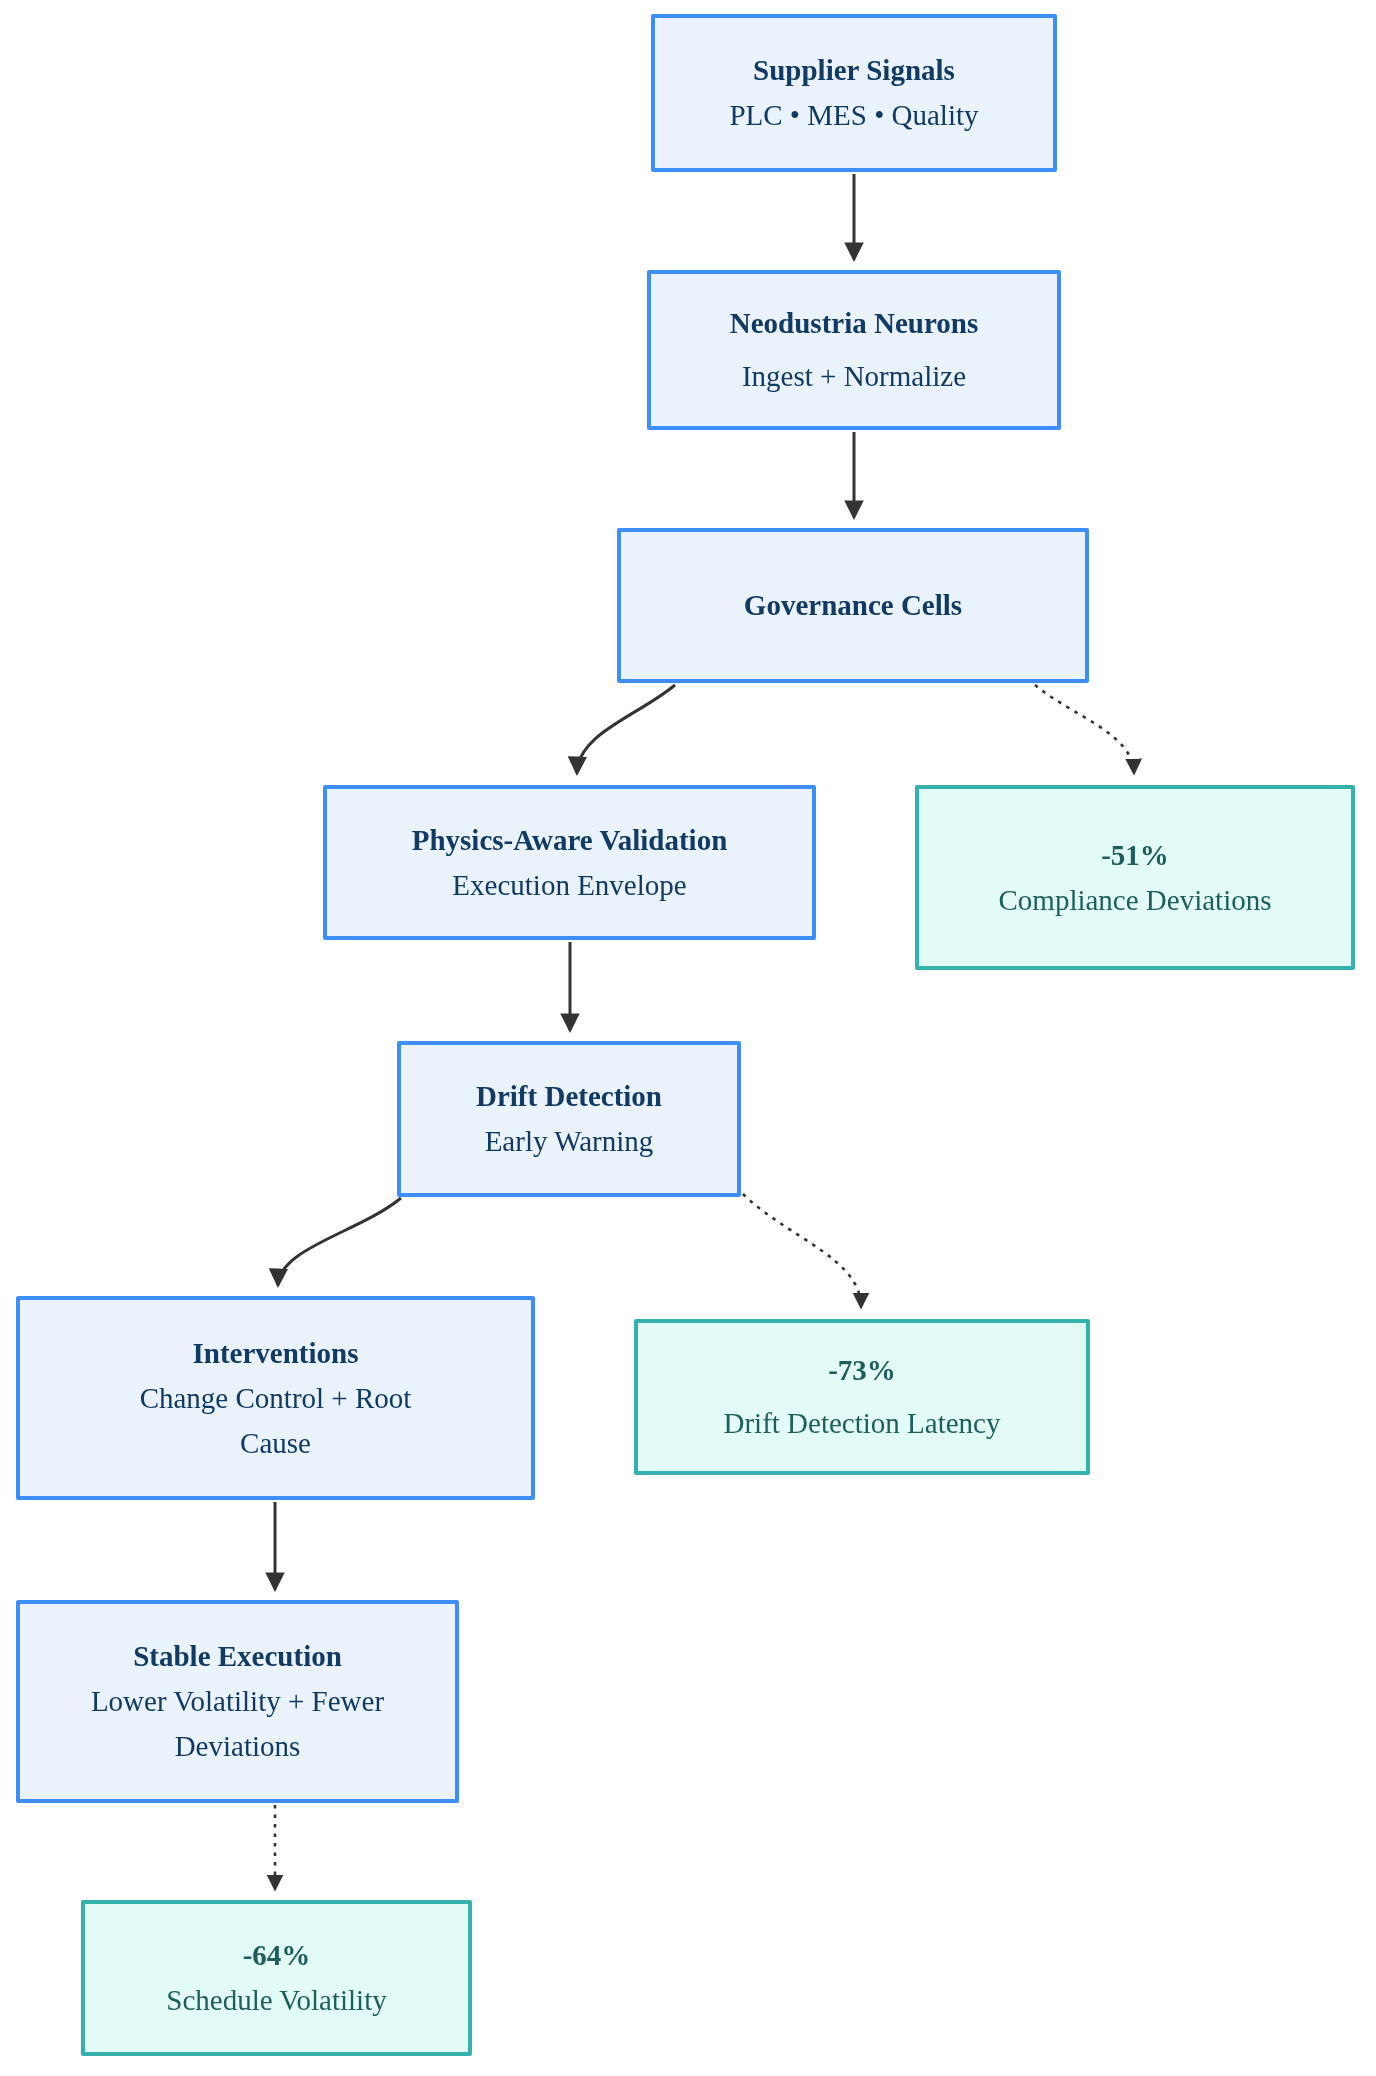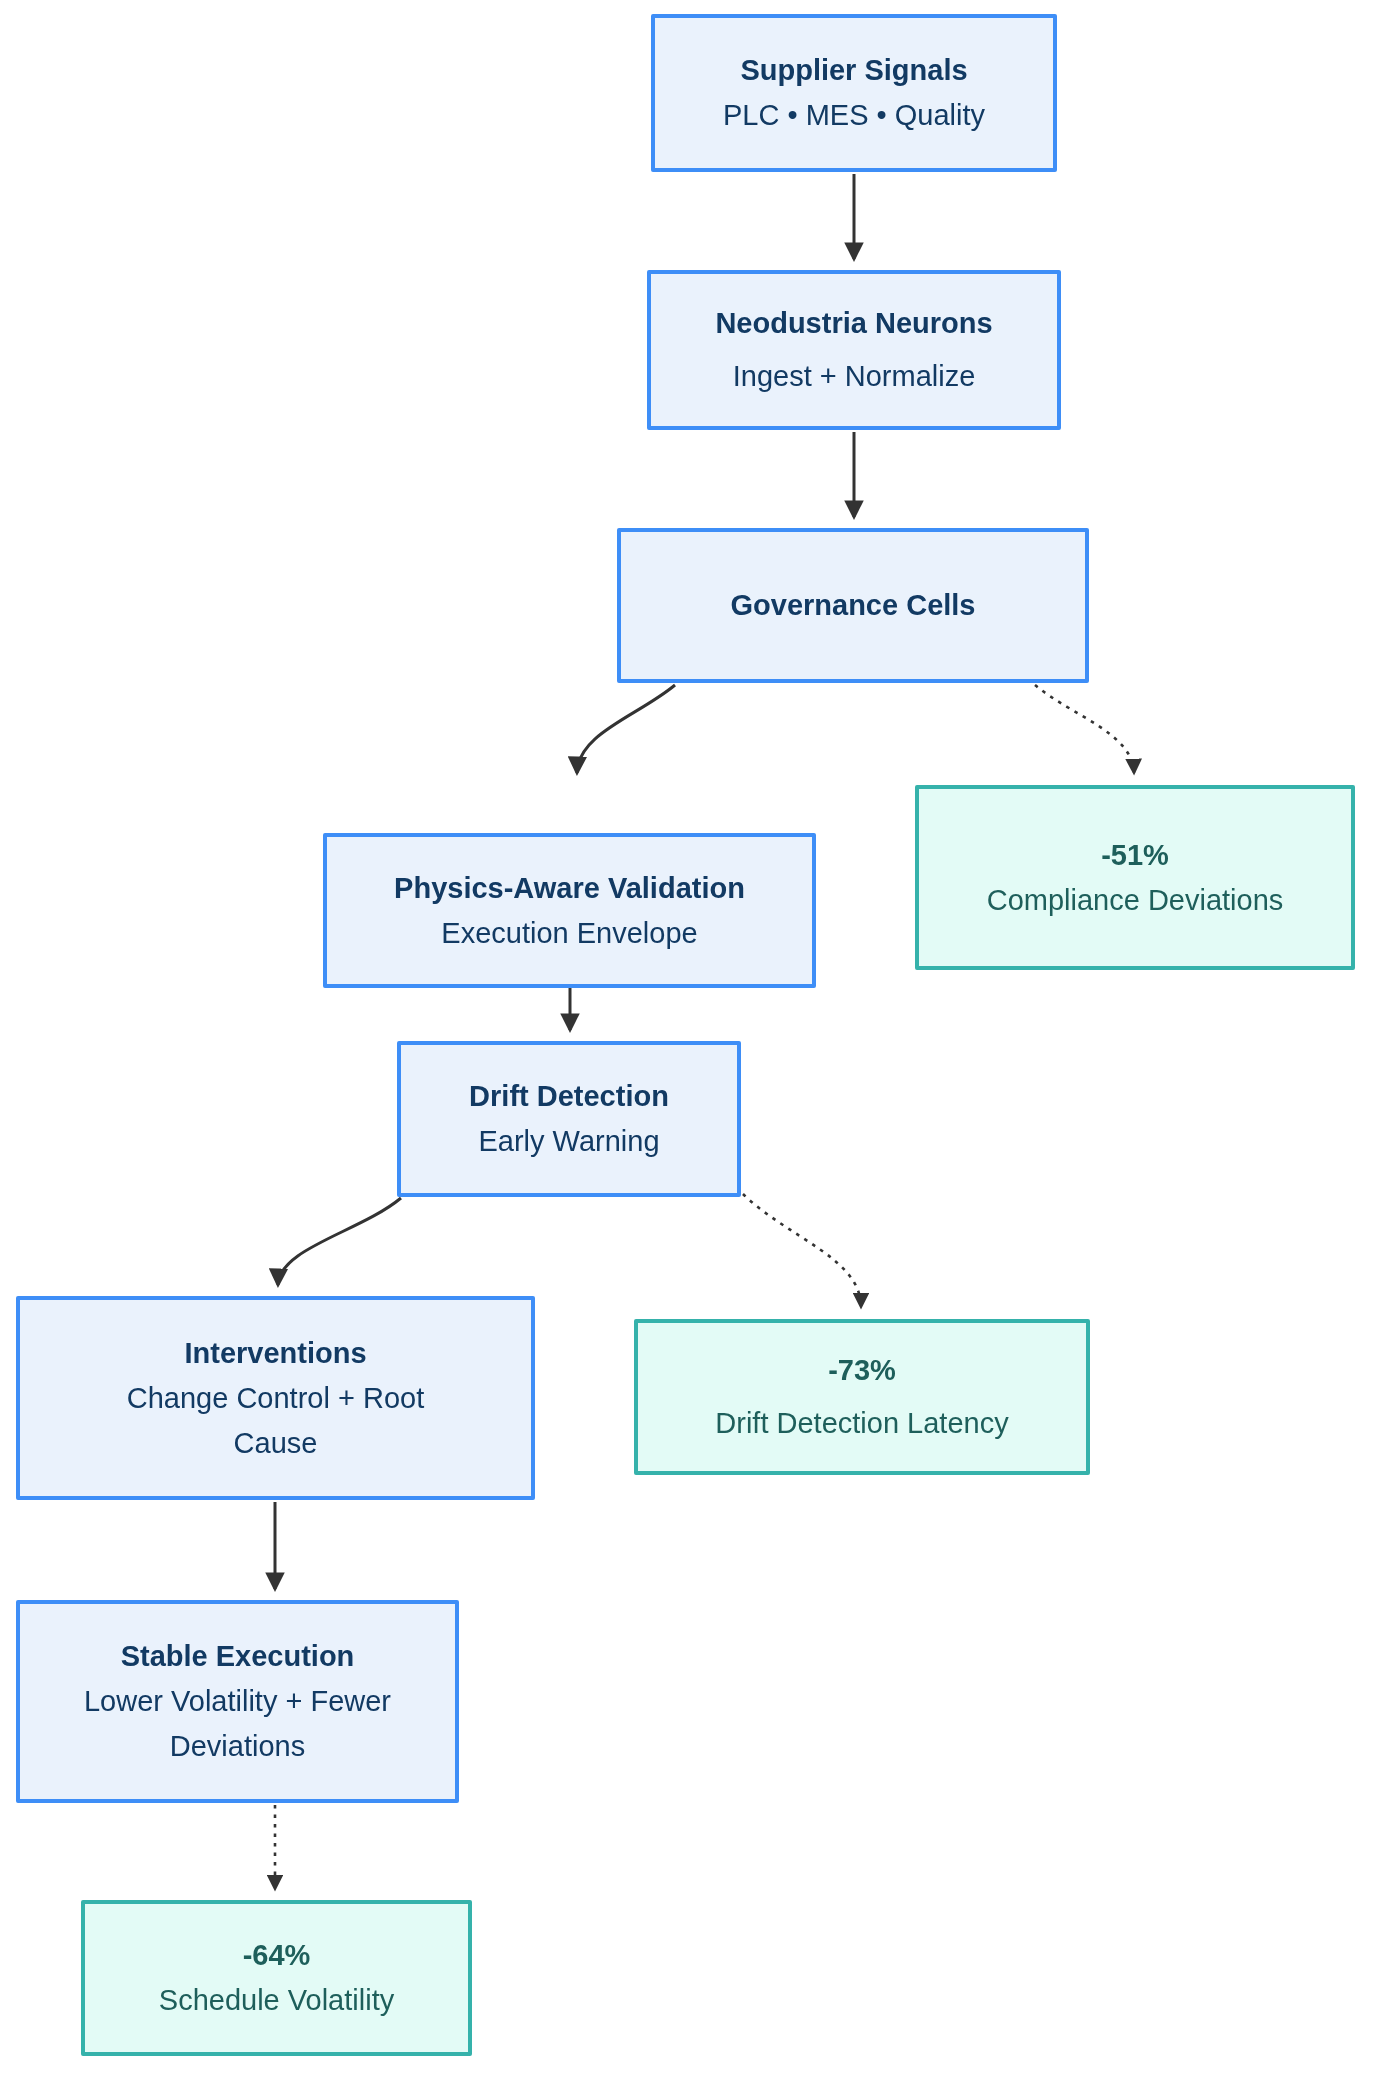--- a/index.html
+++ b/index.html
@@ -1,20 +1,20 @@
 <!DOCTYPE html>
 <html><head>
 <meta charset="utf-8">
 <style>
   html,body{margin:0;padding:0;background:#ffffff;}
   #canvas{
     position:relative;
     width:1376px;height:2076px;
     background:#ffffff;
-    font-family:Liberation Sans, sans-serif;
+    font-family:Liberation Serif, serif;
     overflow:hidden;
   }
   #edges{position:absolute;left:0;top:0;width:1376px;height:2076px;}
   .edge{fill:none;stroke:var(--arrow,#333333);}
   .edge.solid{stroke-width:3px;}
   .edge.dotted{stroke-width:2.6px;stroke-dasharray:3.5 6;}
   .node{
     position:absolute;
     box-sizing:border-box;
     display:flex;flex-direction:column;
@@ -63,21 +63,21 @@
         <div class="node-title">Supplier Signals</div>
         <div class="node-line">PLC • MES • Quality</div>
       </div>
       <div class="node process" style="left: 647px; top: 270px; width: 414px; height: 160px; gap: 8px;">
         <div class="node-title">Neodustria Neurons</div>
         <div class="node-line">Ingest + Normalize</div>
       </div>
       <div class="node process" style="left: 617px; top: 528px; width: 472px; height: 155px;">
         <div class="node-title">Governance Cells</div>
       </div>
-      <div class="node process" style="left: 323px; top: 785px; width: 493px; height: 155px; margin-top: 48px;">
+      <div class="node process" style="left: 323px; top: 785px; width: 493px; height: 155px;">
         <div class="node-title">Physics-Aware Validation</div>
         <div class="node-line">Execution Envelope</div>
       </div>
       <div class="node metric" style="left: 915px; top: 785px; width: 440px; height: 185px; text-align: right;">
         <div class="node-title">-51%</div>
         <div class="node-line">Compliance Deviations</div>
       </div>
       <div class="node process" style="left: 397px; top: 1041px; width: 344px; height: 156px;">
         <div class="node-title">Drift Detection</div>
         <div class="node-line">Early Warning</div>

